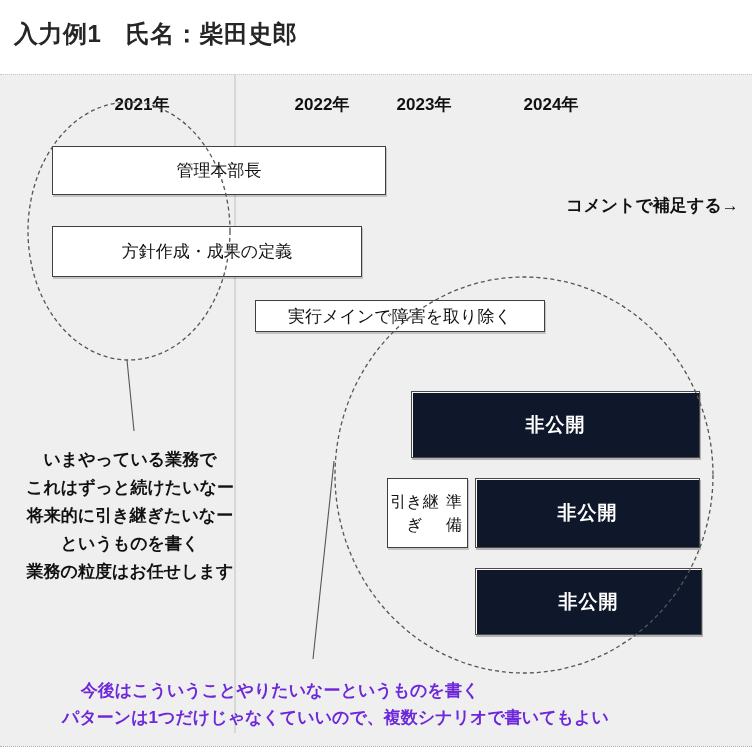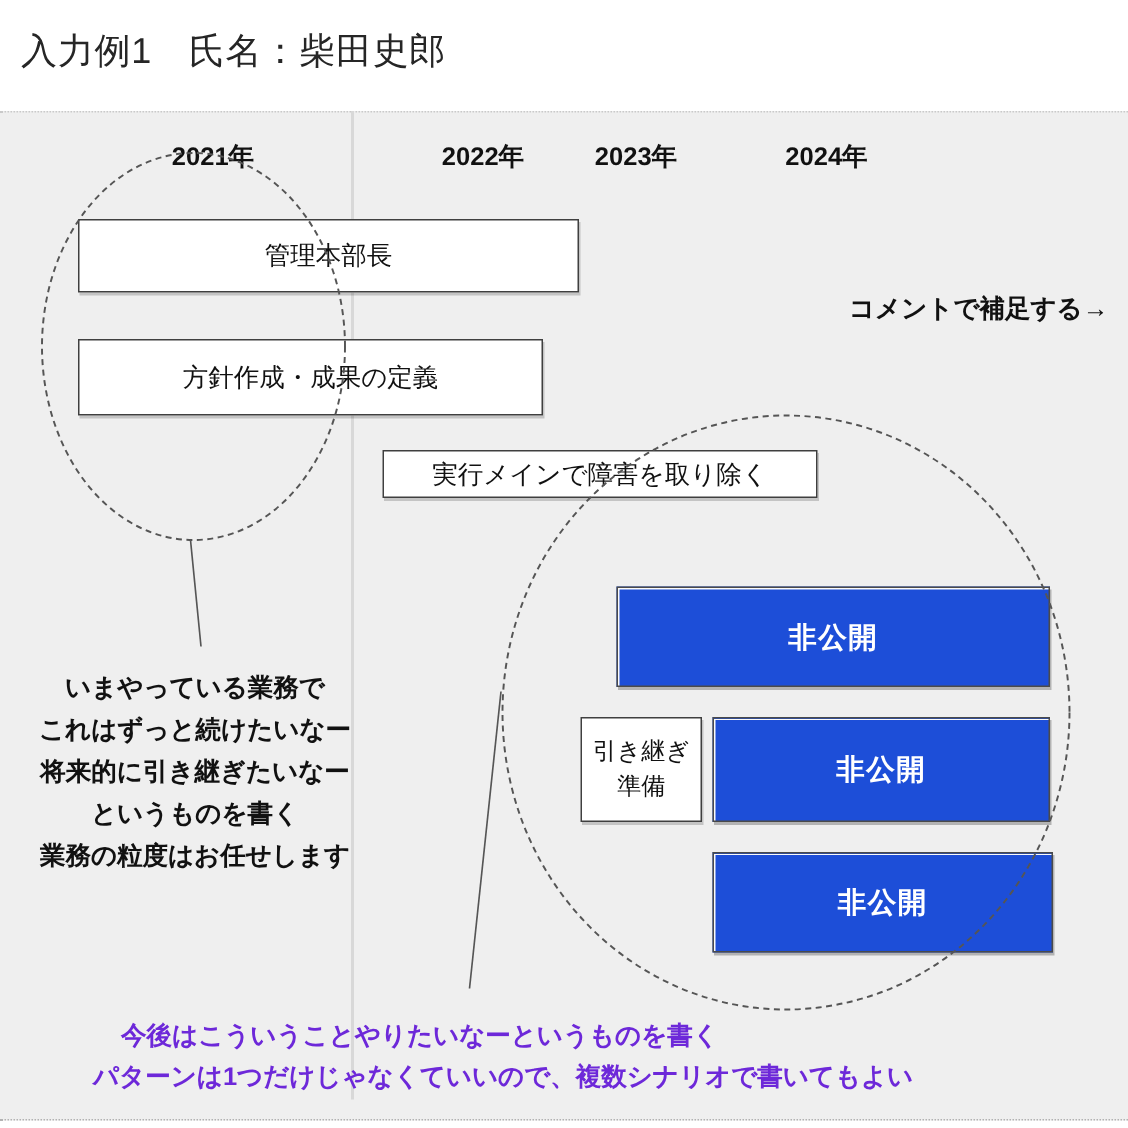--- a/index.html
+++ b/index.html
@@ -1,39 +1,39 @@
 <!DOCTYPE html>
 <html><head>
 <meta charset="utf-8">
 <style>
   html,body { margin:0; padding:0; background:#ffffff; font-family:"Liberation Sans","DejaVu Sans",sans-serif; }
   .page { position:relative; width:752px; height:752px; background:#ffffff; overflow:hidden; }
 
-  .title { position:absolute; left:14px; top:18px; font-size:24px; font-weight:400; color:#262626; letter-spacing:0.5px; white-space:nowrap; }
+  .title { position:absolute; left:14px; top:18px; font-size:24px; font-weight:700; color:#262626; letter-spacing:0.5px; white-space:nowrap; }
 
   .panel { position:absolute; left:0; top:74px; width:752px; height:673px; background:#efefef;
            border-top:1px dotted #c9c9c9; border-bottom:1px dotted #b2b2b2; box-sizing:border-box; }
 
   .divider { position:absolute; left:234px; top:74px; width:2px; height:659px; background:#d8d8d8; }
 
   .year { position:absolute; top:93px; width:90px; text-align:center; font-size:17px; font-weight:600; color:#111111; white-space:nowrap; }
   #year-2021 { left:97px; }
   #year-2022 { left:277px; }
   #year-2023 { left:379px; }
   #year-2024 { left:506px; }
 
   .wbox { position:absolute; background:#ffffff; border:1px solid #3f3f3f; box-shadow:1px 2px 0 rgba(0,0,0,0.18);
           display:flex; align-items:center; justify-content:center; font-size:17px; color:#111111;
           box-sizing:border-box; text-align:center; }
   #box-director  { left:52px;  top:146px; width:334px; height:49px; }
   #box-policy    { left:52px;  top:226px; width:310px; height:51px; }
   #box-execution { left:255px; top:300px; width:290px; height:32px; }
-  #box-handover  { left:387px; top:478px; width:81px;  height:70px; flex-direction:column; font-size:16px; line-height:23px; }
+  #box-handover  { left:387px; top:478px; width:81px;  height:70px; flex-direction:row; font-size:16px; line-height:23px; }
 
-  .bbox { position:absolute; background:#1d4ed8; border:1px solid #4a4a4a; box-shadow:1px 1px 0 #fafafa inset, 1px 2px 0 rgba(0,0,0,0.25);
+  .bbox { position:absolute; background:#0f172a; border:1px solid #4a4a4a; box-shadow:1px 1px 0 #fafafa inset, 1px 2px 0 rgba(0,0,0,0.25);
           color:#ffffff; font-weight:700; font-size:19px; display:flex; align-items:center; justify-content:center;
           box-sizing:border-box; letter-spacing:1px; }
   #private-1 { left:411px; top:391px; width:289px; height:67px; }
   #private-2 { left:475px; top:478px; width:225px; height:70px; }
   #private-3 { left:475px; top:568px; width:227px; height:67px; }
 
   .comment-note { position:absolute; left:566px; top:194px; width:182px; font-size:17px; font-weight:700; color:#111111; white-space:nowrap; }
 
   .left-note { position:absolute; left:15px; top:447px; width:230px; text-align:center; font-weight:700; font-size:17px; line-height:28px; color:#111111;font-family:Liberation Mono, monospace; }
   .bottom-line { position:absolute; text-align:center; font-weight:700; font-size:17px; color:#6d28d9; white-space:nowrap; }

